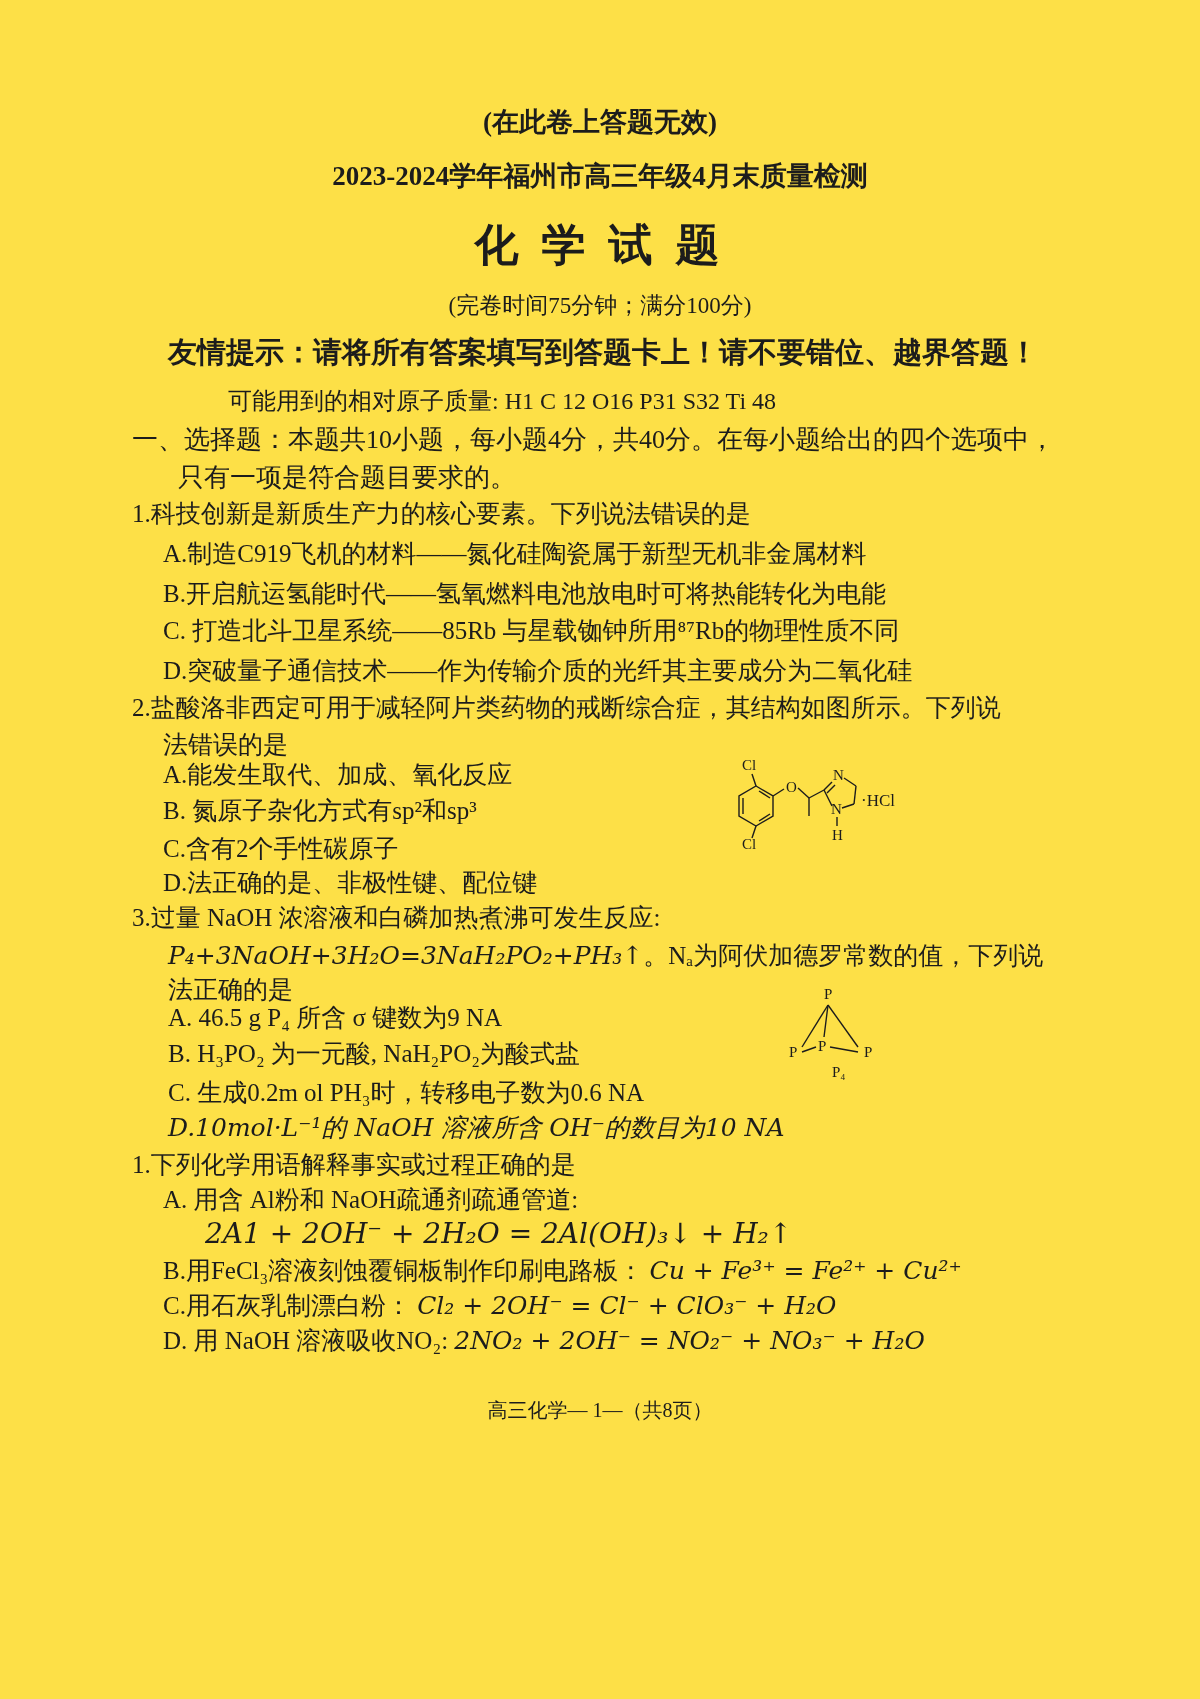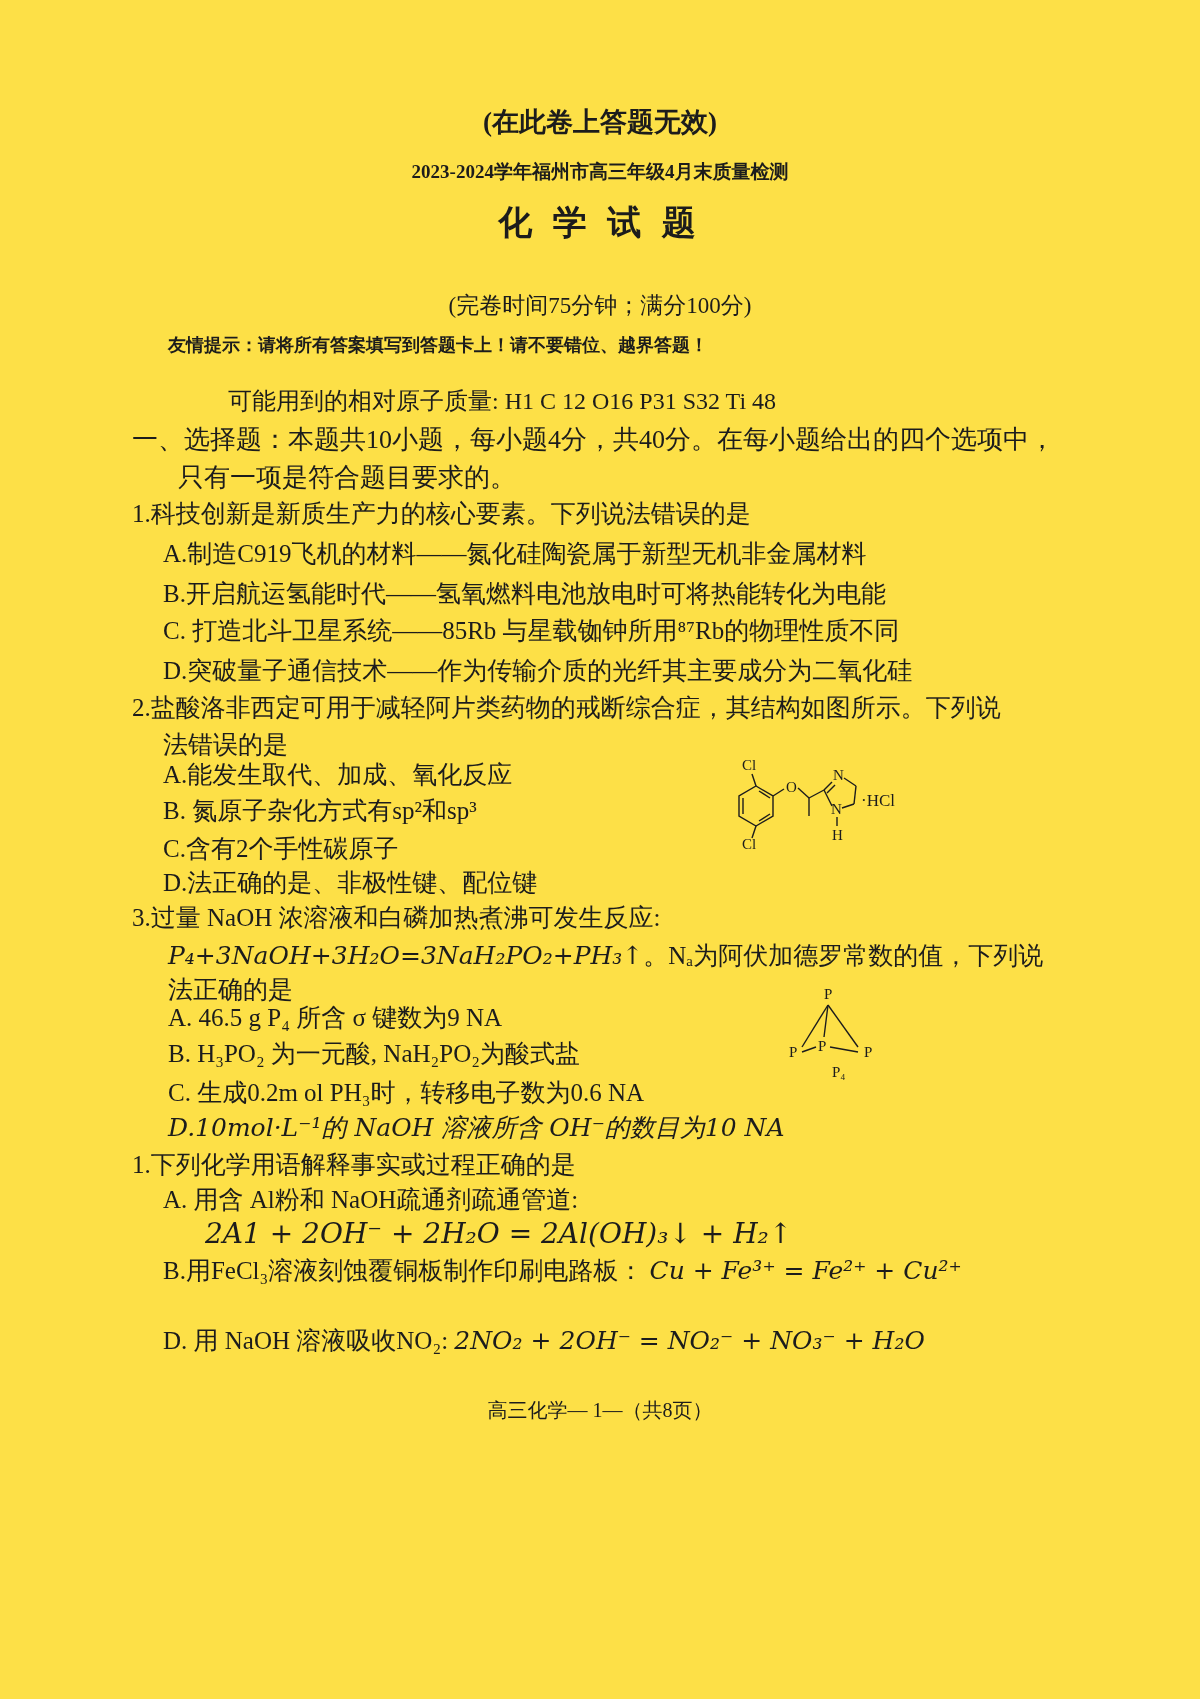--- a/index.html
+++ b/index.html
@@ -36,24 +36,24 @@
     stroke-width:1.4;
     fill:none;
   }
 </style>
 </head>
 <body>
 
 <div class="page">
 
   <div class="line center bold" style="top:106px;font-size:27px;">(在此卷上答题无效)</div>
-  <div class="line center bold" style="top:160px;font-size:19px;">2023-2024学年福州市高三年级4月末质量检测</div>
-  <div class="line center bold" style="top:202px;font-size:34px;letter-spacing:6px;">化 学 试 题</div>
+  <div class="line center bold" style="top:160px;font-size:27px;">2023-2024学年福州市高三年级4月末质量检测</div>
+  <div class="line center bold" style="top:218px;font-size:44px;letter-spacing:6px;">化 学 试 题</div>
   <div class="line center" style="top:292px;font-size:23px;">(完卷时间75分钟；满分100分)</div>
-  <div class="line bold" style="top:334px;left:168px;font-size:18px;">友情提示：请将所有答案填写到答题卡上！请不要错位、越界答题！</div>
+  <div class="line bold" style="top:334px;left:168px;font-size:29px;">友情提示：请将所有答案填写到答题卡上！请不要错位、越界答题！</div>
   <div class="line" style="top:386px;left:228px;font-size:24px;">可能用到的相对原子质量: H1 C 12 O16 P31 S32 Ti 48</div>
 
   <div class="line" style="top:424px;left:132px;font-size:26px;">一、选择题：本题共10小题，每小题4分，共40分。在每小题给出的四个选项中，</div>
   <div class="line" style="top:462px;left:178px;font-size:26px;">只有一项是符合题目要求的。</div>
 
   <div class="line" style="top:498px;left:132px;">1.科技创新是新质生产力的核心要素。下列说法错误的是</div>
   <div class="line" style="top:538px;left:163px;">A.制造C919飞机的材料——氮化硅陶瓷属于新型无机非金属材料</div>
   <div class="line" style="top:578px;left:163px;">B.开启航运氢能时代——氢氧燃料电池放电时可将热能转化为电能</div>
   <div class="line" style="top:615px;left:163px;">C. 打造北斗卫星系统——85Rb 与星载铷钟所用⁸⁷Rb的物理性质不同</div>
   <div class="line" style="top:655px;left:163px;">D.突破量子通信技术——作为传输介质的光纤其主要成分为二氧化硅</div>
@@ -124,19 +124,22 @@
       <text x="44" y="92">P₄</text>
     </svg>
   </div>
 
   <div class="line" style="top:1149px;left:132px;">1.下列化学用语解释事实或过程正确的是</div>
   <div class="line" style="top:1184px;left:163px;">A. 用含 Al粉和 NaOH疏通剂疏通管道:</div>
   <div class="line math" style="top:1216px;left:205px;font-size:28px;">2A1 + 2OH⁻ + 2H₂O = 2Al(OH)₃↓ + H₂↑</div>
   <div class="line" style="top:1255px;left:163px;">
     <span>B.用FeCl₃溶液刻蚀覆铜板制作印刷电路板：</span> <span class="math">Cu + Fe³⁺ = Fe²⁺ + Cu²⁺</span>
   </div>
+  <div class="line" style="top:1290px;left:163px;">
+    <span>C.用石灰乳制漂白粉：</span> <span class="math">Cl₂ + 2OH⁻ = Cl⁻ + ClO₃⁻ + H₂O</span>
+  </div>
   <div class="line" style="top:1325px;left:163px;">
     <span>D. 用 NaOH 溶液吸收NO₂:</span> <span class="math">2NO₂ + 2OH⁻ = NO₂⁻ + NO₃⁻ + H₂O</span>
   </div>
 
   <div class="line center" style="top:1398px;font-size:20px;">高三化学— 1—（共8页）</div>
 
 </div>
 
 </body></html>

